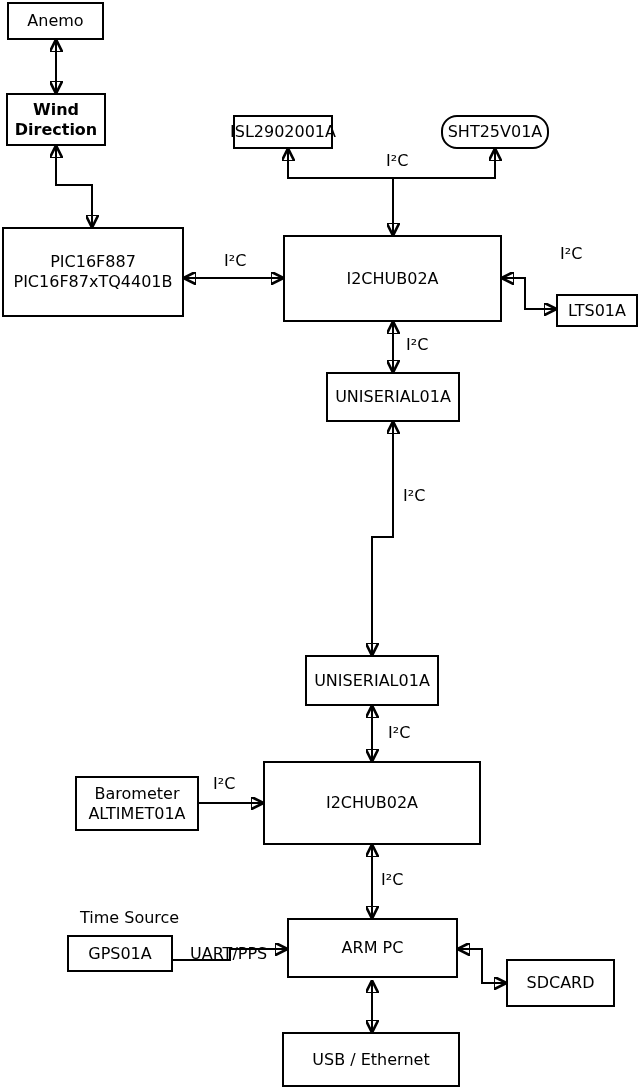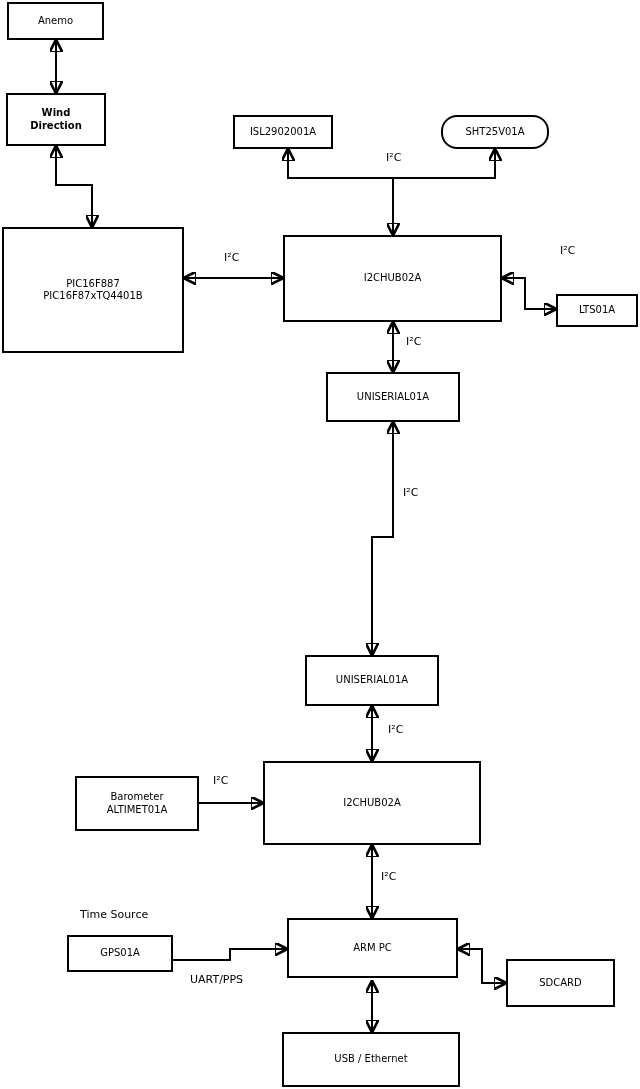--- a/index.html
+++ b/index.html
@@ -30,28 +30,28 @@
   }
   .node {
     position: absolute;
     box-sizing: border-box;
     border: 2px solid #000000;
     background: #ffffff;
     display: flex;
     align-items: center;
     justify-content: center;
     text-align: center;
-    font-size: 10px;
+    font-size: 16px;
     line-height: 1.25;
     white-space: pre-line;
     color: #000000;
   }
   .lbl {
     position: absolute;
-    font-size: 11px;
+    font-size: 16px;
     line-height: 1.1;
     color: #000000;
     white-space: nowrap;
   }
 </style>
 </head>
 <body>
 
 <div class="canvas">
 
@@ -73,21 +73,21 @@
     <path d="M187,803 L263,803" marker-start="url(#arr)" marker-end="url(#arr)"></path>
     <path d="M372,845 L372,918" marker-start="url(#arr)" marker-end="url(#arr)"></path>
     <path d="M173,960 L230,960 L230,949 L287,949" marker-end="url(#arr)"></path>
     <path d="M458,949 L482,949 L482,983 L506,983" marker-start="url(#arr)" marker-end="url(#arr)"></path>
     <path d="M372,981 L372,1032" marker-start="url(#arr)" marker-end="url(#arr)"></path>
   </svg>
 
   <div class="node" style="left:7px;   top:2px;    width:97px;  height:38px;">Anemo</div>
   <div class="node" style="left:6px;   top:93px;   width:100px; height:53px;font-weight:bold;">Wind
 Direction</div>
-  <div class="node" style="left:2px;   top:227px;  width:182px; height:126px;">PIC16F887
+  <div class="node" style="left:2px;   top:227px;  width:182px; height:90px;">PIC16F887
 PIC16F87xTQ4401B</div>
   <div class="node" style="left:233px; top:115px;  width:100px; height:34px;">ISL2902001A</div>
   <div class="node" style="left:441px; top:115px;  width:108px; height:34px;border-radius:16px;">SHT25V01A</div>
   <div class="node" style="left:283px; top:235px;  width:219px; height:87px;">I2CHUB02A</div>
   <div class="node" style="left:556px; top:294px;  width:82px;  height:33px;">LTS01A</div>
   <div class="node" style="left:326px; top:372px;  width:134px; height:50px;">UNISERIAL01A</div>
   <div class="node" style="left:305px; top:655px;  width:134px; height:51px;">UNISERIAL01A</div>
   <div class="node" style="left:263px; top:761px;  width:218px; height:84px;">I2CHUB02A</div>
   <div class="node" style="left:75px;  top:776px;  width:124px; height:55px;">Barometer
 ALTIMET01A</div>
@@ -97,16 +97,16 @@
   <div class="node" style="left:506px; top:959px;  width:109px; height:48px;">SDCARD</div>
 
   <span class="lbl" style="left:224px; top:252px;">I²C</span>
   <span class="lbl" style="left:386px; top:152px;">I²C</span>
   <span class="lbl" style="left:560px; top:245px;">I²C</span>
   <span class="lbl" style="left:406px; top:336px;">I²C</span>
   <span class="lbl" style="left:403px; top:487px;">I²C</span>
   <span class="lbl" style="left:388px; top:724px;">I²C</span>
   <span class="lbl" style="left:213px; top:775px;">I²C</span>
   <span class="lbl" style="left:381px; top:871px;">I²C</span>
-  <span class="lbl" style="left:190px; top:974px;">UART/PPS</span>
+  <span class="lbl" style="left:190px; top:945px;">UART/PPS</span>
   <span class="lbl" style="left:80px;  top:909px;">Time Source</span>
 
 </div>
 
 </body></html>

